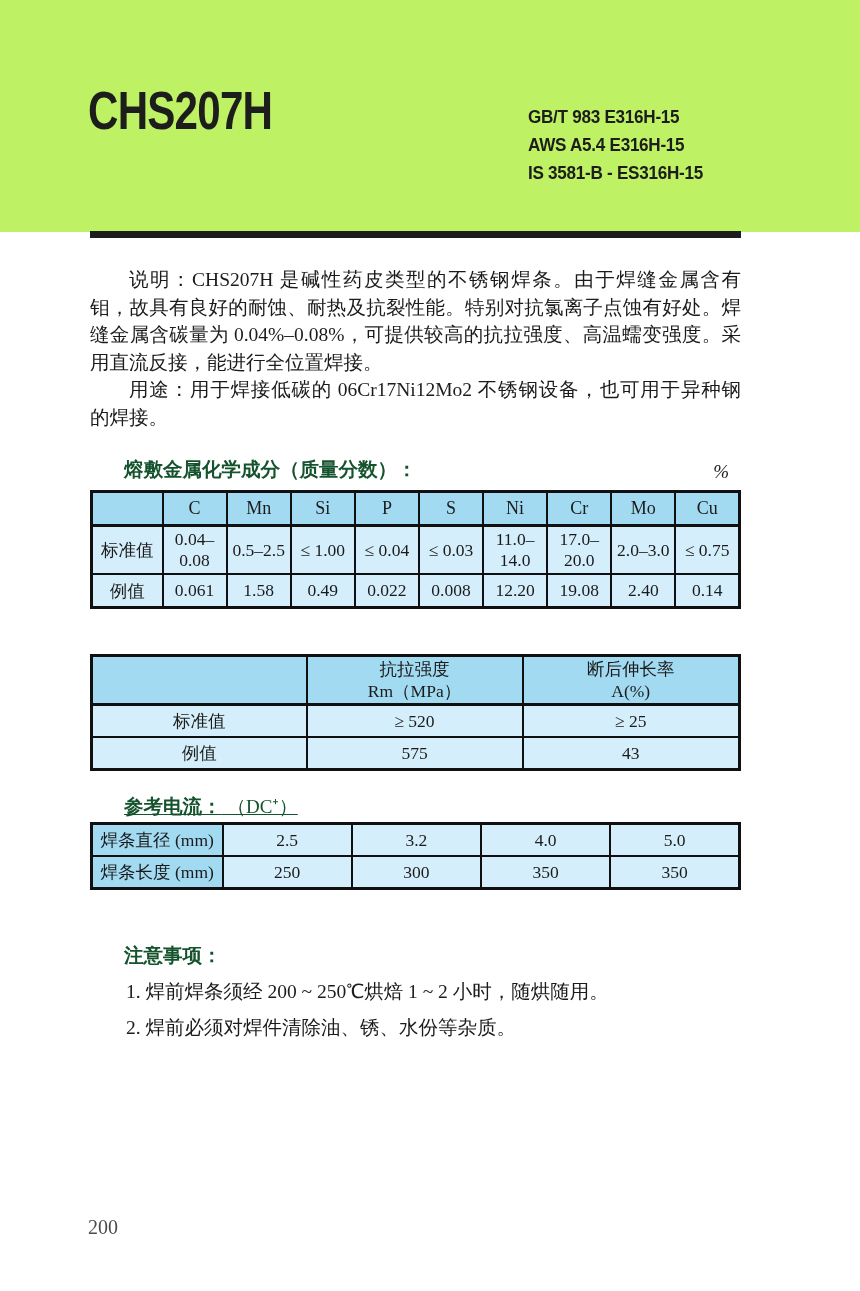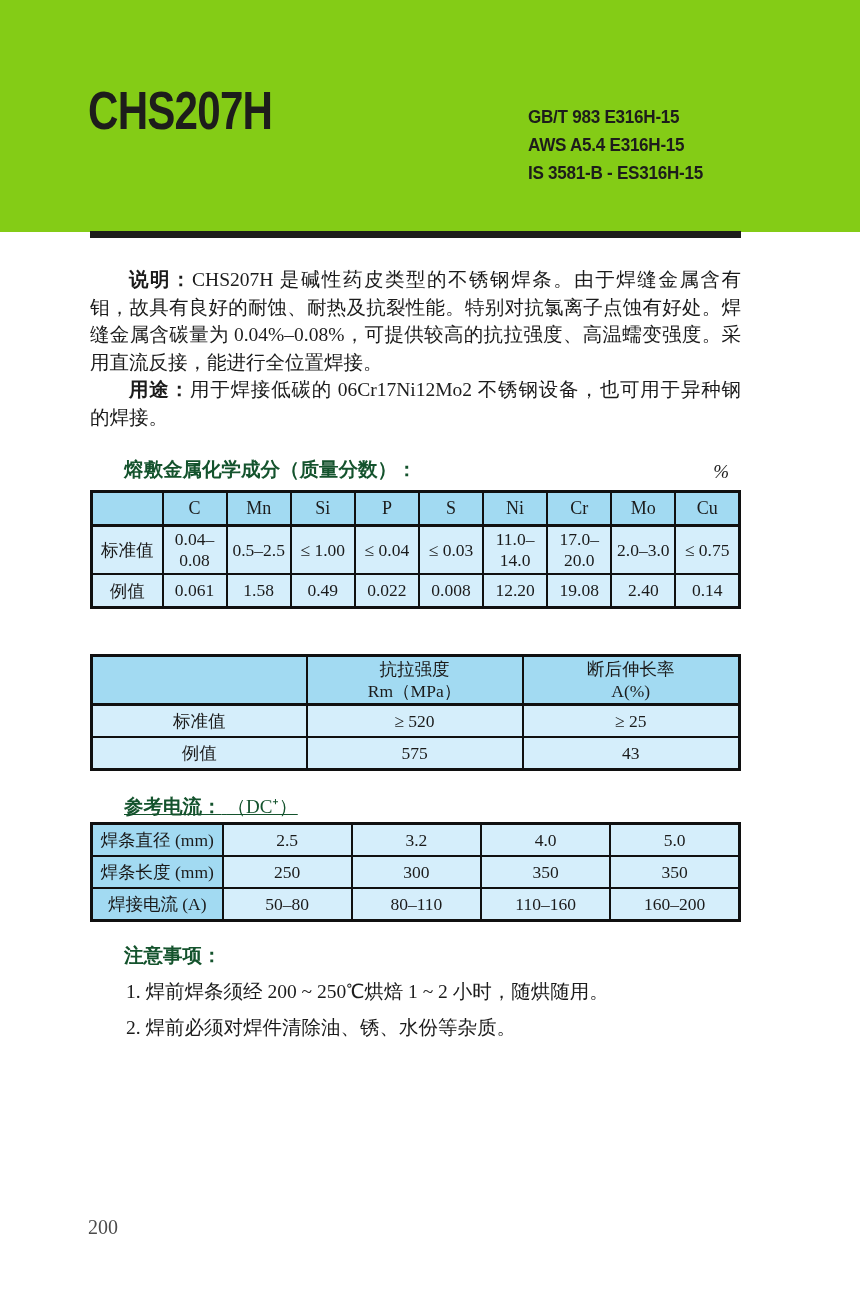--- a/index.html
+++ b/index.html
@@ -1,33 +1,33 @@
 <!DOCTYPE html>
 <html><head>
 <meta charset="utf-8">
 <style>
   html,body{margin:0;padding:0;background:#ffffff;}
   .page{position:relative;width:860px;height:1291px;background:#ffffff;overflow:hidden;
         font-family:"Liberation Serif",serif;color:#1b1b1b;}
 
   
-  .header-band{position:absolute;left:0;top:0;width:860px;height:232px;background:#84cc16;}
+  .header-band{position:absolute;left:0;top:0;width:860px;height:232px;background:#bef264;}
   .product-title{position:absolute;left:88px;top:82px;font-family:"Liberation Sans",sans-serif;
         font-weight:bold;font-size:54px;line-height:56px;letter-spacing:-1px;color:#1d1d1b;
         transform:scaleX(0.78);transform-origin:left top;white-space:nowrap;}
   .standards{position:absolute;left:528px;top:103px;font-family:"Liberation Sans",sans-serif;
         font-weight:bold;font-size:19px;line-height:28px;color:#1d1d1b;letter-spacing:-0.3px;
         transform:scaleX(0.9);transform-origin:left top;white-space:nowrap;}
   .black-bar{position:absolute;left:90px;top:231px;width:651px;height:7px;background:#1d1d1b;}
 
   
   .desc{position:absolute;left:90px;top:266px;width:651px;font-size:19.5px;line-height:27.6px;
         text-align:justify;}
   .desc p{margin:0;text-indent:2em;}
-  .desc .lbl{font-family:"Liberation Sans",sans-serif;font-weight:bold;margin-top:13px;}
+  .desc .lbl{font-family:"Liberation Sans",sans-serif;font-weight:normal;margin-top:13px;}
 
   
   .sec-title{font-family:"Liberation Sans",sans-serif;font-weight:bold;font-size:19.5px;color:#14532d;}
   .chem-title-row{position:absolute;left:90px;top:456px;width:651px;box-sizing:border-box;
         display:flex;justify-content:space-between;align-items:flex-end;
         padding-left:34px;padding-right:12px;}
   .unit{font-style:italic;font-size:19px;}
   .mech-title{position:absolute;left:124px;top:629px;}
   .cur-title{position:absolute;left:124px;top:793px;text-decoration:underline;}
   .cur-title .dc{font-family:"Liberation Serif",serif;font-weight:normal;font-size:19px;}
@@ -193,27 +193,20 @@
       <td class="lt">4.0</td>
       <td class="lt">5.0</td>
     </tr>
     <tr>
       <td class="hd">焊条长度 (mm)</td>
       <td class="lt">250</td>
       <td class="lt">300</td>
       <td class="lt">350</td>
       <td class="lt">350</td>
     </tr>
-    <tr>
-      <td class="hd">焊接电流 (A)</td>
-      <td class="lt">50–80</td>
-      <td class="lt">80–110</td>
-      <td class="lt">110–160</td>
-      <td class="lt">160–200</td>
-    </tr>
   </tbody>
     </table>
 
   <div class="notes">
     <span class="sec-title">注意事项：</span>
     <ol>
       <li>1. 焊前焊条须经 200 ~ 250℃烘焙 1 ~ 2 小时，随烘随用。</li>
       <li>2. 焊前必须对焊件清除油、锈、水份等杂质。</li>
     </ol>
   </div>

